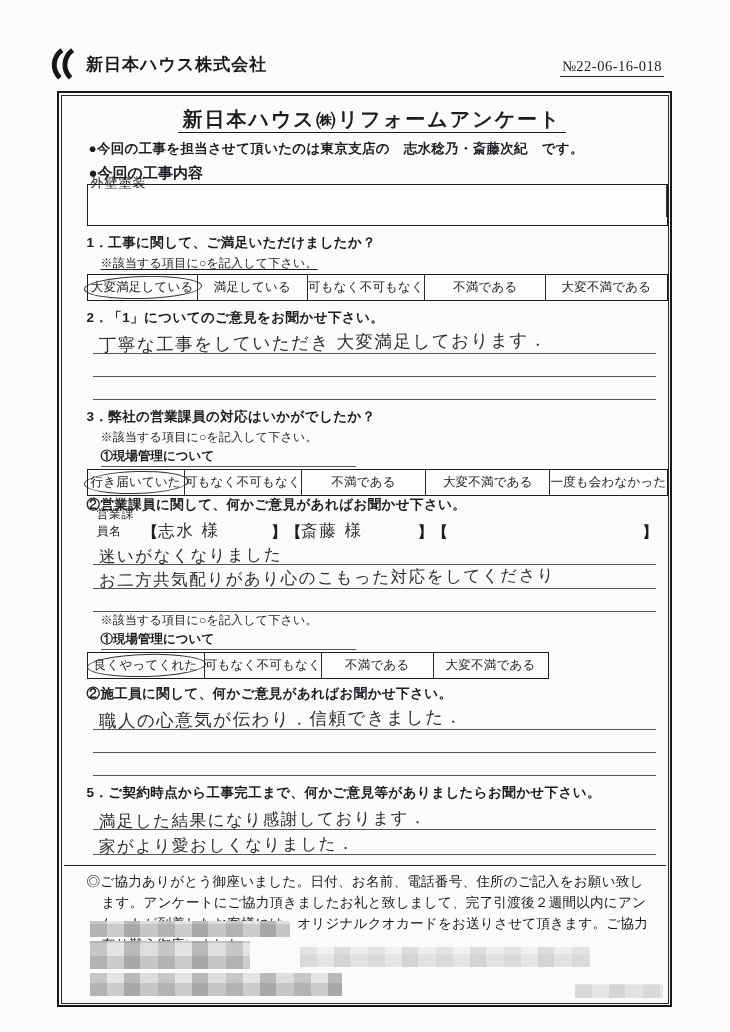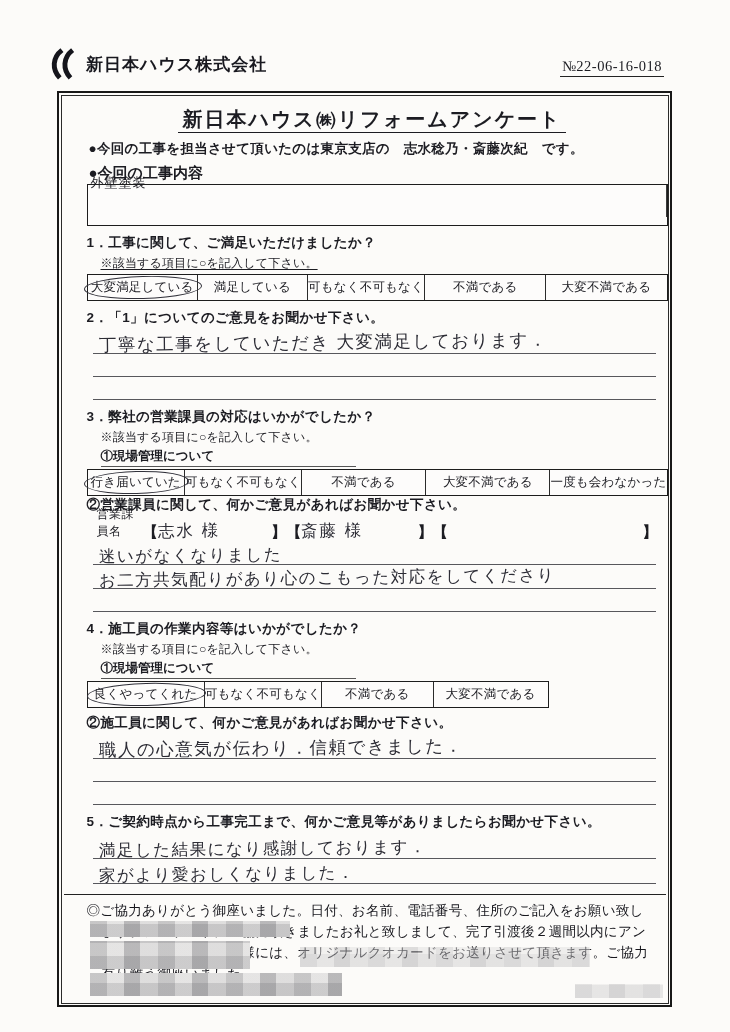--- a/index.html
+++ b/index.html
@@ -173,21 +173,20 @@
       <div class="wline sp">
           <span class="hand small">迷いがなくなりました</span>
         </div>
       <div class="wline">
           <span class="hand small">お二方共気配りがあり心のこもった対応をしてくださり</span>
         </div>
       <div class="wline sp">
           <span class="hand small"></span>
         </div>
 
-      <div class="qtitle">4．施工員の作業内容等はいかがでしたか？</div>
       <div class="qnote">※該当する項目に○を記入して下さい。</div>
       <div class="qsub">①現場管理について</div>
       <div class="otable t4">
         <div class="opt">
             <span class="sel">良くやってくれた</span>
           </div>
         <div class="opt">可もなく不可もなく</div>
         <div class="opt">不満である</div>
         <div class="opt">大変不満である</div>
       </div>

